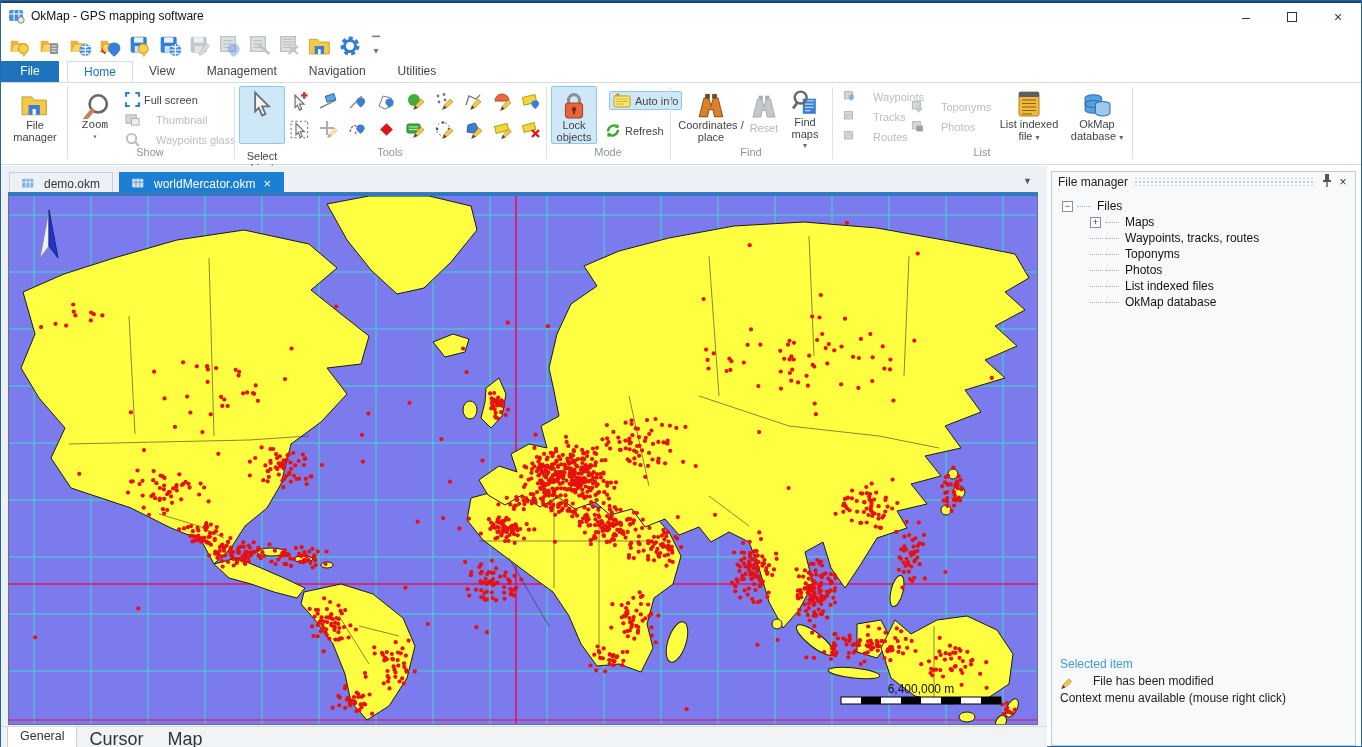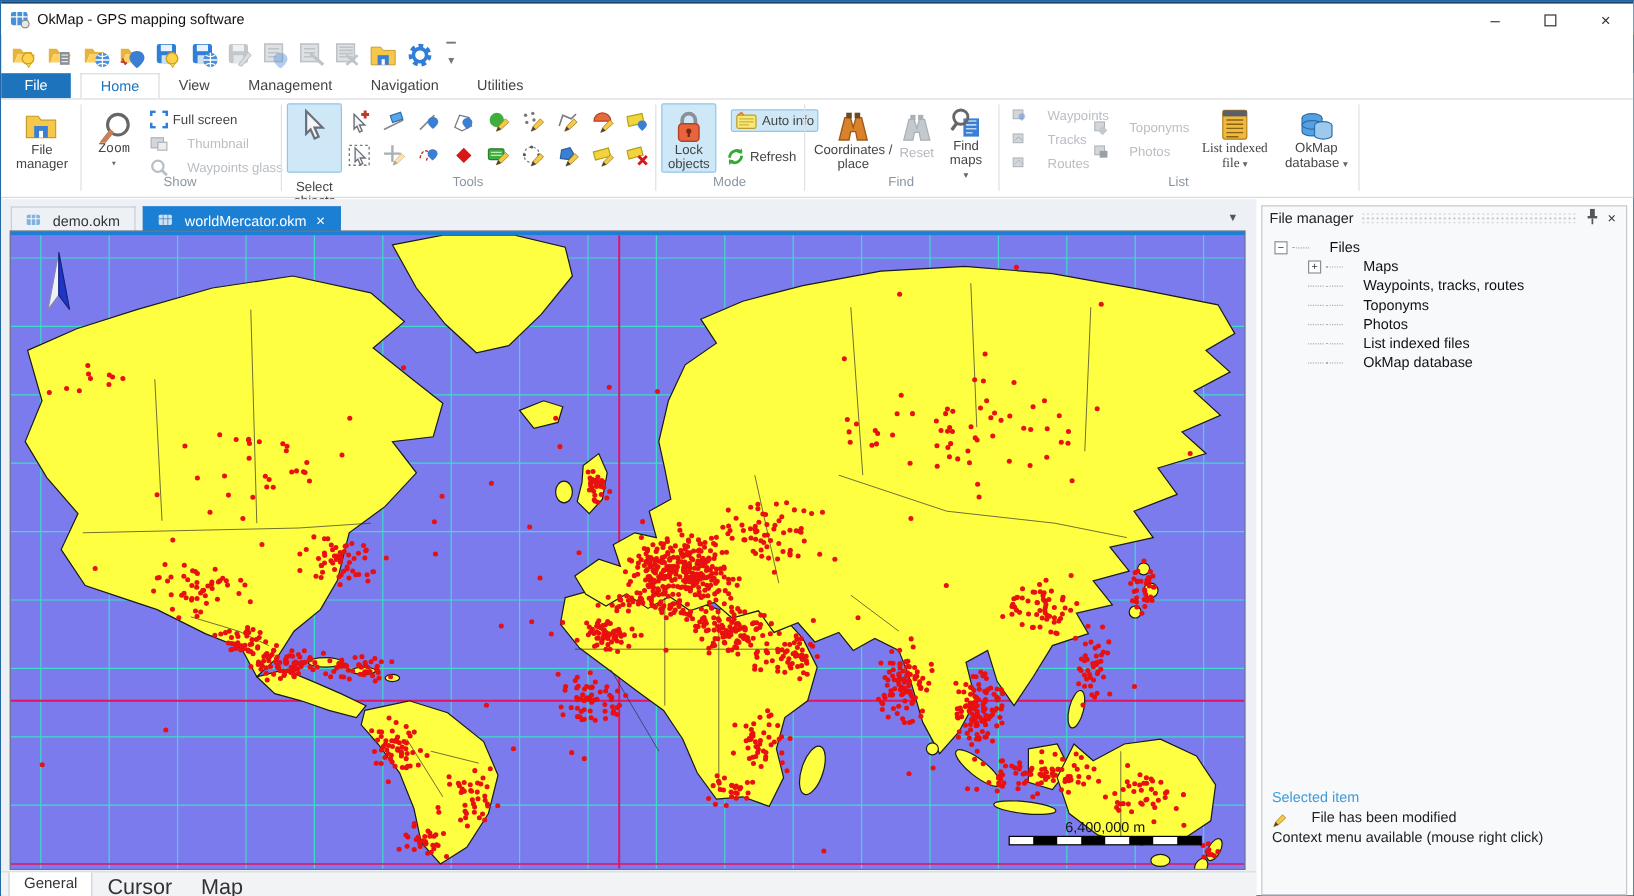--- a/index.html
+++ b/index.html
@@ -55,21 +55,21 @@
   #panel { position:absolute; left:1050px; top:170px; width:305px; height:575px; background:#f7f9fb; border:1px solid #c3cad2; }
   #panel-head { height:20px; display:flex; align-items:center; padding:0 4px 0 6px; color:#222; }
   #panel-head .grip { flex:1; height:8px; margin:0 6px; background-image:radial-gradient(#c9ced5 35%, transparent 36%); background-size:4px 4px; background-position:0 2px; }
   #panel-head .ph-btn { width:16px; text-align:center; color:#333; }
   #tree { padding:6px 0 0 10px; color:#111; }
   .trow { height:16px; display:flex; align-items:center; }
   .trow .exp { width:11px; height:11px; border:1px solid #8a9097; background:#fff; font-size:9px; line-height:9px; text-align:center; color:#333; margin-right:4px; }
   .trow .noexp { width:13px; height:1px; margin-right:2px; border-top:1px dotted #aab0b6; }
   .trow .stub { width:14px; height:1px; border-top:1px dotted #aab0b6; margin-right:3px; }
   .lvl1 { margin-left:28px; }
-  .tlabel { padding:0 3px;margin-left:11px; }
+  .tlabel { padding:0 3px; }
   #panel-foot { position:absolute; left:8px; top:484px; width:290px; line-height:17px; color:#222; }
   #panel-foot .sel { color:#3f9bd8; }
   #panel-foot .rowi { display:flex; align-items:flex-end; gap:20px; }
 
   
   #bottombar { position:absolute; left:0; top:725px; width:1046px; height:20px; background:#f2f3f4; border-top:1px solid #d8dbde; }
   #btabs { position:absolute; left:6px; top:0; display:flex; }
   .btab { padding:2px 12px 3px 12px; font-size:18px; color:#333; }
   .btab.active { background:#fff; border:1px solid #c7ced6; border-top:none; font-size:12.5px; }
 </style>
@@ -540,21 +540,21 @@
         </svg>
       <span>Toponyms</span>
     </div>
     <div class="rsmall dis" style="left:906px; top:34px;">
       <svg width="14" height="13" viewBox="0 0 16 16">
           <rect x="1" y="2" width="10" height="9" fill="#d3d7db" stroke="#aab0b6"></rect>
           <rect x="6" y="7" width="8" height="7" fill="#9aa0a6"></rect>
         </svg>
       <span>Photos</span>
     </div>
-    <div class="rbig" style="left:995px; width:66px;font-family:Liberation Serif, serif;">
+    <div class="rbig" style="left:995px; width:66px;">
       <div class="big-ico">
           <svg width="26" height="28" viewBox="0 0 26 28">
             <use href="#i-list"></use>
           </svg>
         </div>
       <div><span>List indexed file</span> <span class="chev">▾</span></div>
     </div>
     <div class="rbig" style="left:1066px; width:60px;">
       <div class="big-ico">
           <svg width="28" height="28" viewBox="0 0 27 25">

